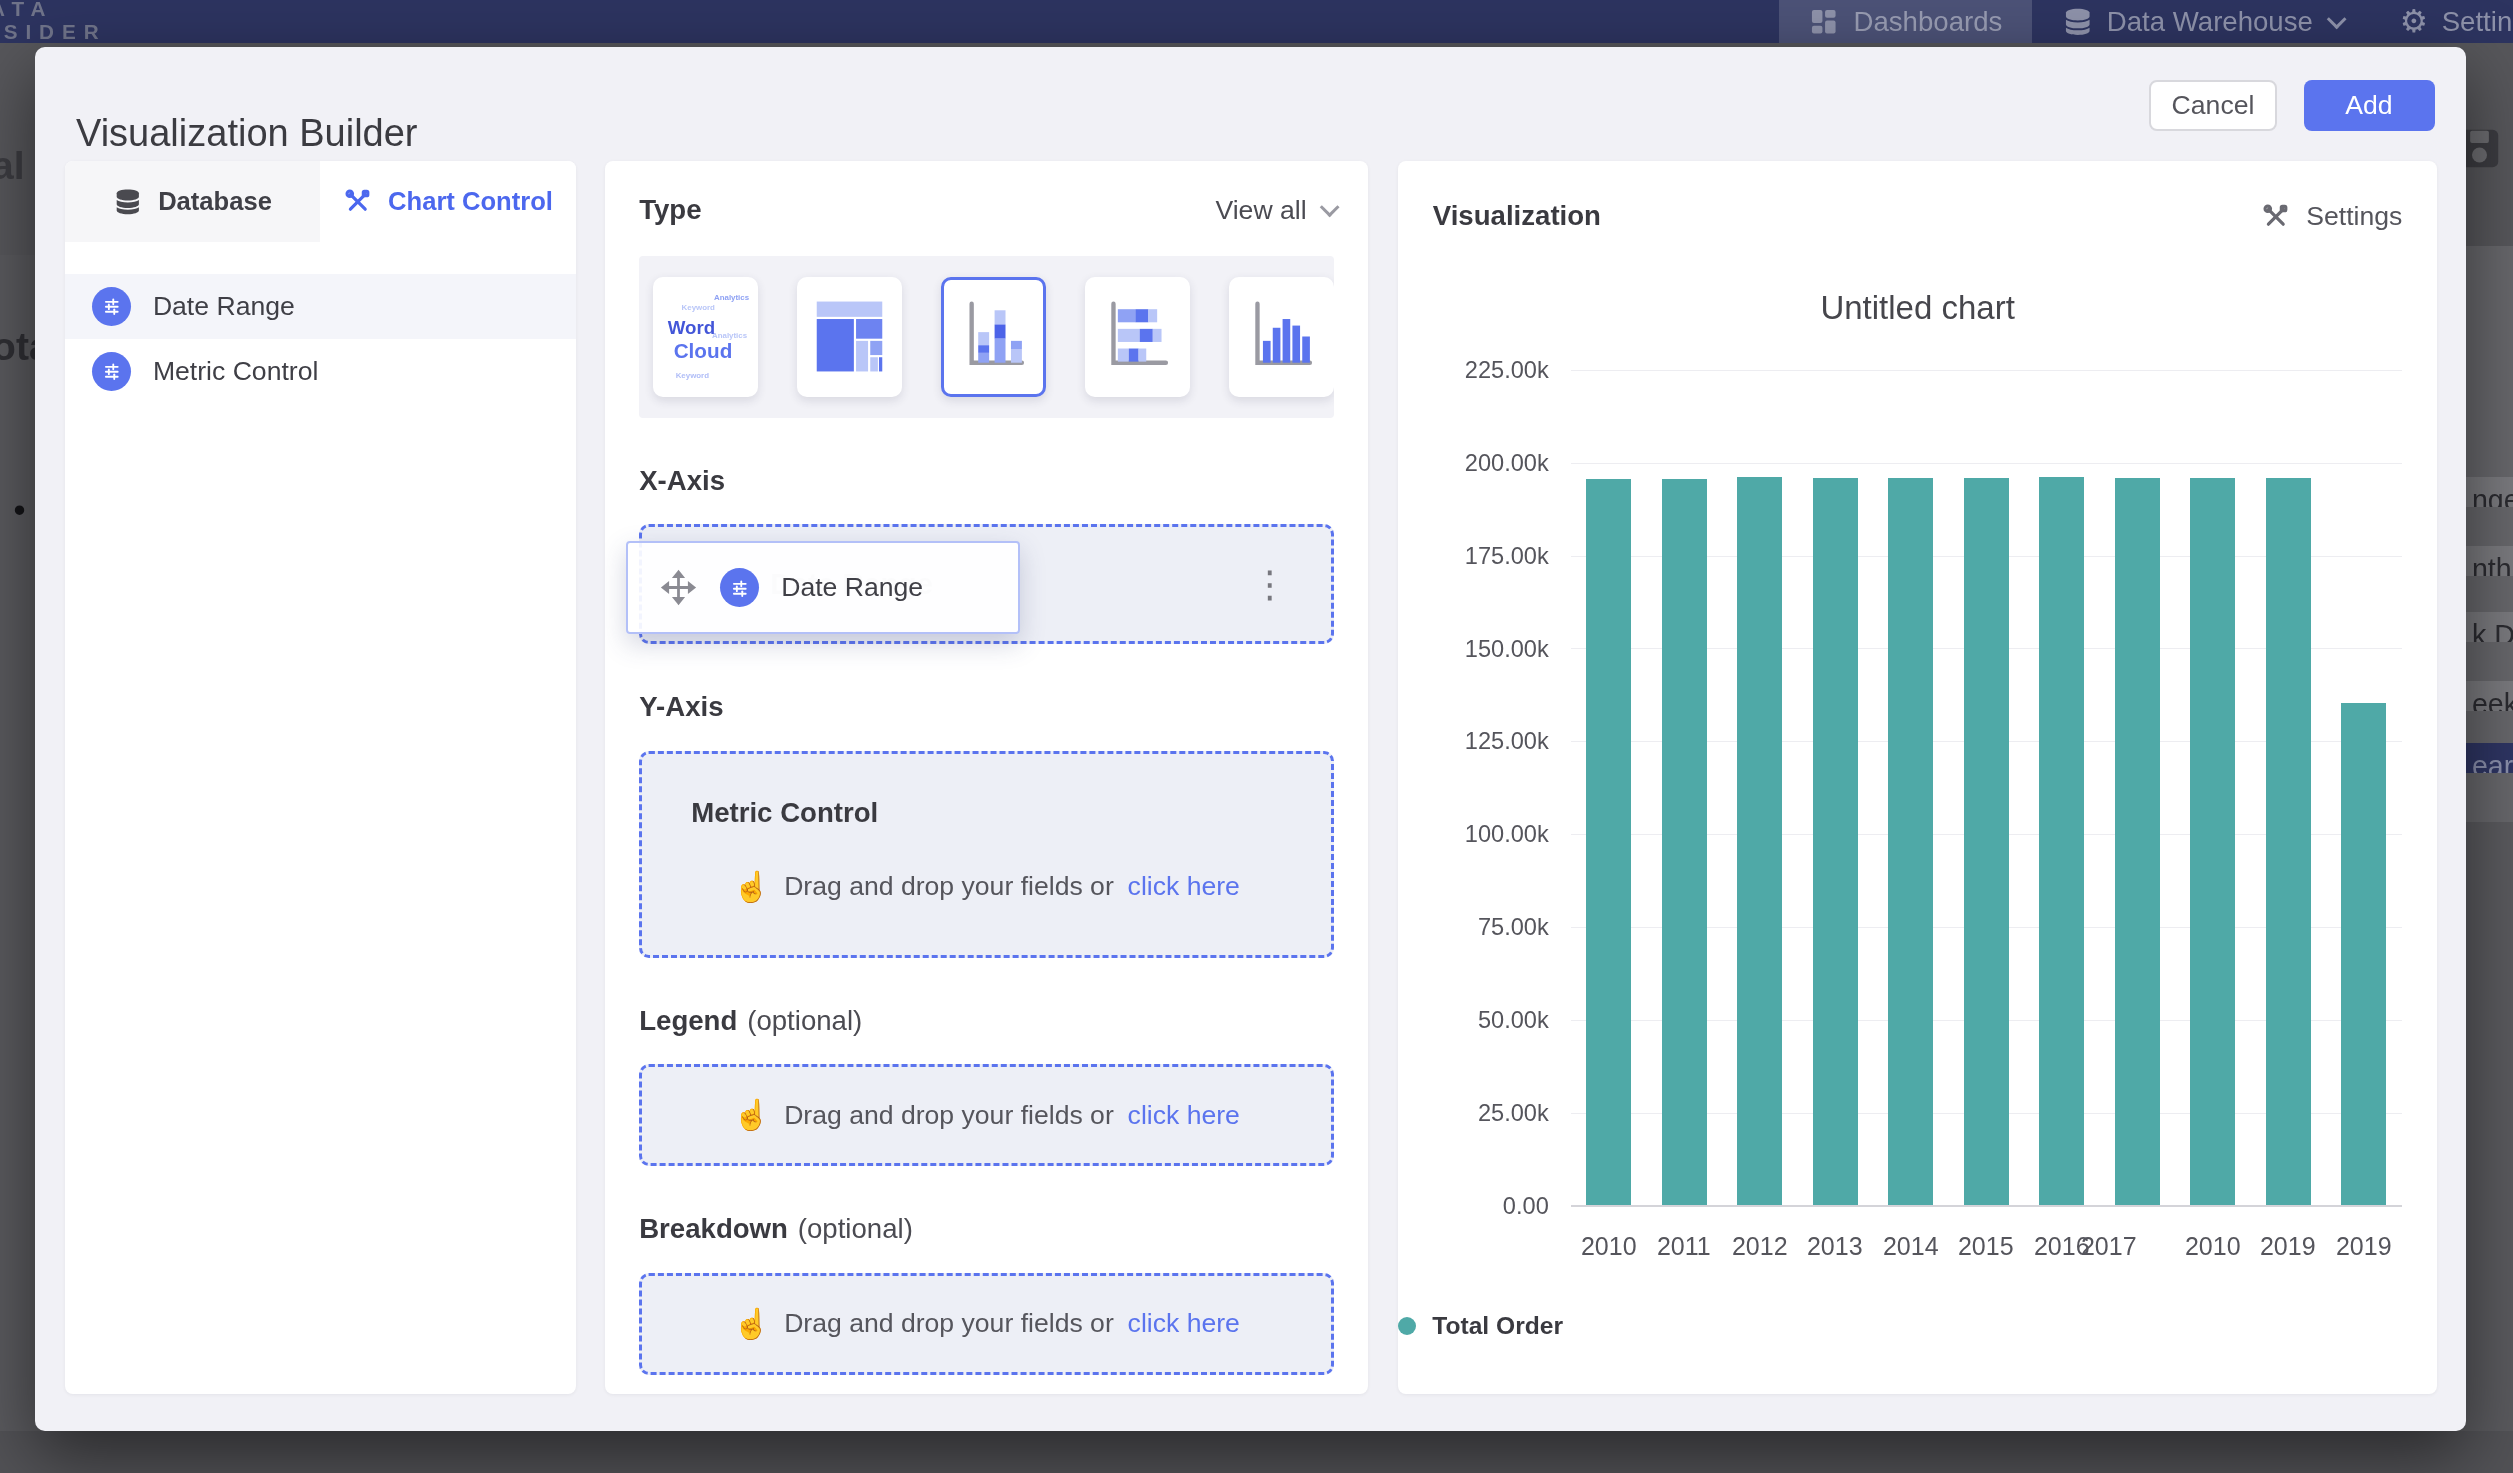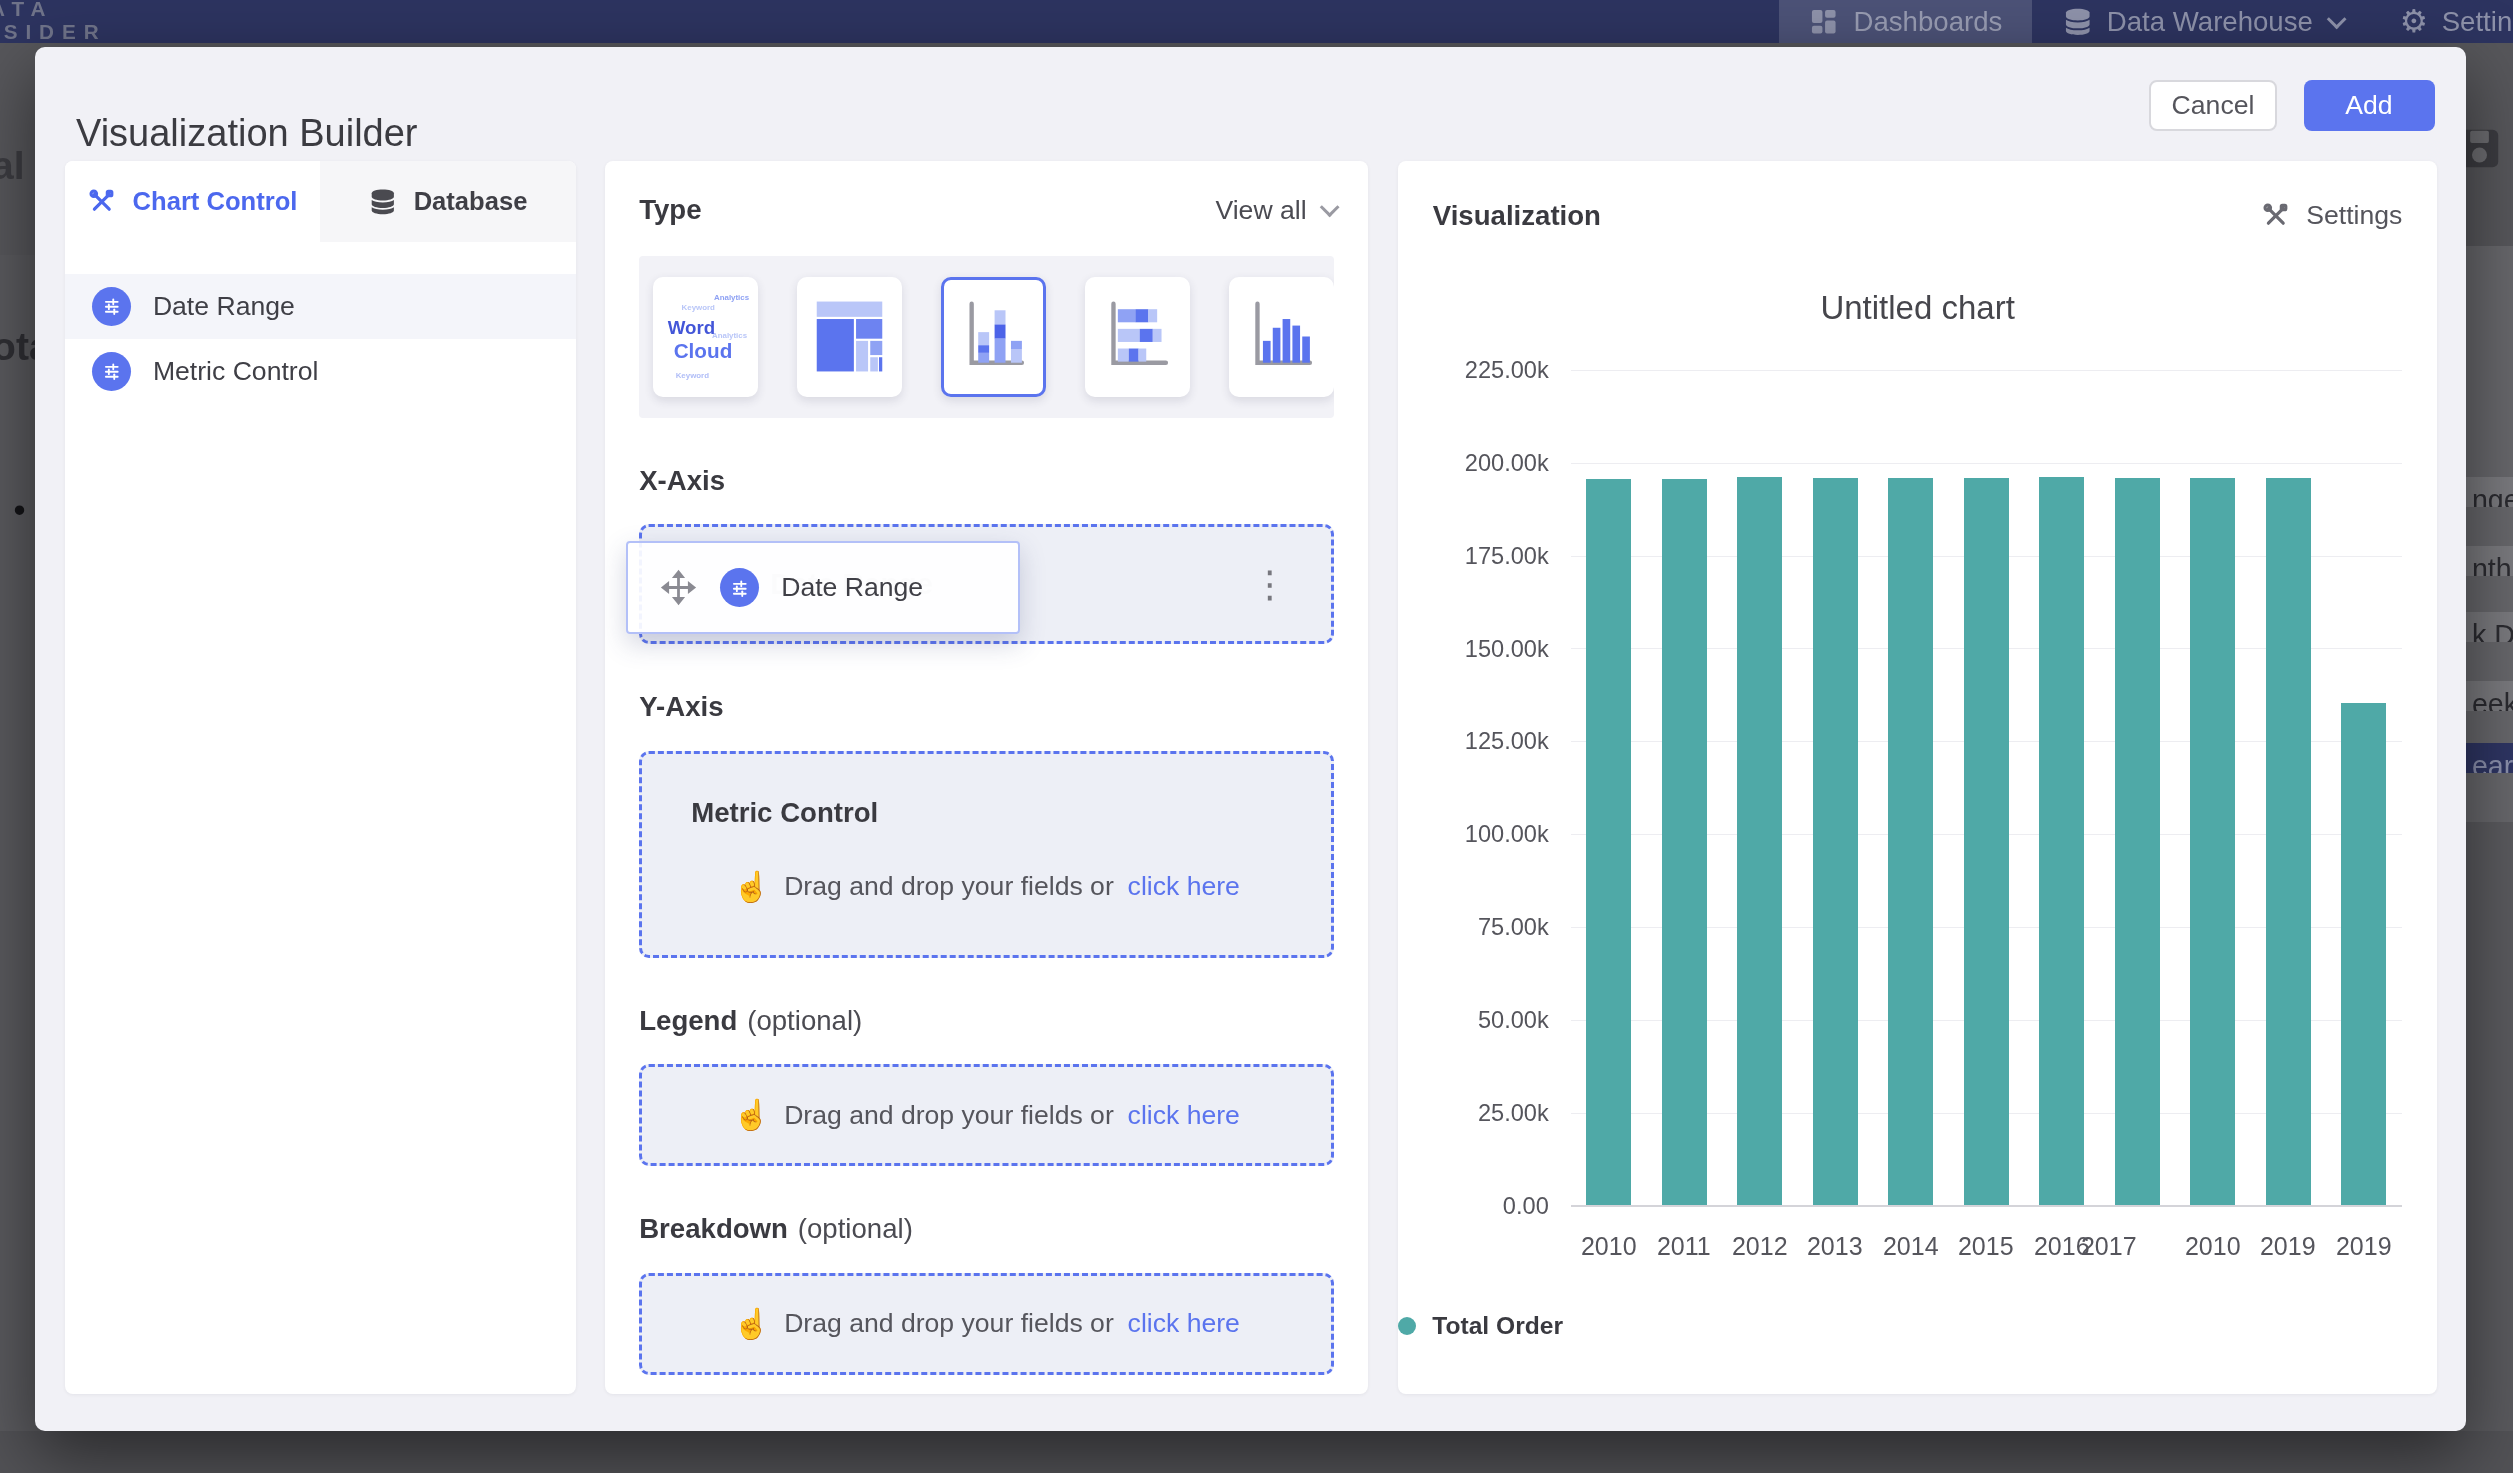--- a/index.html
+++ b/index.html
@@ -100,21 +100,21 @@
   .drag-card .slider-badge { margin-left:23.6px; }
   .drag-card .drag-label { margin-left:21.7px; font-size:26.6px; color:#3f3f46; }
   .mc-title { position:absolute; left:49px; top:43px; font-size:27.6px; font-weight:bold; color:#3a3a40; }
   .drop-hint { display:flex; align-items:center; justify-content:center; gap:13.8px; font-size:26.6px; color:#55555c; }
   .dz-y .drop-hint { position:absolute; left:0; right:0; bottom:51px; }
   .hint-link { color:#5b74ee; cursor:pointer; }
   .tap-ic { font-size:29.6px; color:#55555c; }
 
   
   .panel-right { flex:1; }
-  .viz-header { display:flex; justify-content:space-between; align-items:flex-start; margin:39px 35px 8px; }
+  .viz-header { display:flex; justify-content:space-between; align-items:flex-end; margin:39px 35px 8px; }
   .settings-btn { display:flex; align-items:center; gap:15.8px; font-size:26.6px; color:#55555c; cursor:pointer; }
   .chart-title { text-align:center; margin-top:57px; font-size:33px; color:#46464c; }
   .chart-wrap { position:relative; margin:43px 35px 0 35px; height:891px; }
   .y-labels { position:absolute; left:0; top:0; width:116px; bottom:54px; }
   .y-tick { position:absolute; right:0; font-size:23.6px; color:#55555c; white-space:nowrap; }
   .chart-plot { position:absolute; left:138px; right:0; top:0; bottom:54px; border-bottom:2px solid #d4d4d9; }
   .grid-line { position:absolute; left:0; right:0; height:1px; background:#ededf1; }
   .bar { position:absolute; bottom:0; background:#4fa9a7; }
   .x-labels { position:absolute; left:138px; right:0; bottom:0; height:39px; }
   .x-tick { position:absolute; top:9.9px; transform:translateX(-50%); font-size:25px; color:#55555c; }
@@ -183,40 +183,40 @@
 
 <div class="modal">
   <div class="modal-title">Visualization Builder</div>
   <button class="btn btn-cancel">Cancel</button>
   <button class="btn btn-add">Add</button>
 
   <div class="panels">
 
     <div class="panel panel-left">
       <div class="tabs">
+        <div class="tab tab-db">
+          <span>
+            <svg width="29.6" height="29.6" viewBox="0 0 24 24" fill="#4a4a50">
+              <path d="M12 2C7 2 3 3.3 3 5v3c0 1.7 4 3 9 3s9-1.3 9-3V5c0-1.7-4-3-9-3z"></path>
+              <path d="M3 10.5V14c0 1.7 4 3 9 3s9-1.3 9-3v-3.5c-1.6 1.2-5 2-9 2s-7.4-.8-9-2z"></path>
+              <path d="M3 16.5V19c0 1.7 4 3 9 3s9-1.3 9-3v-2.5c-1.6 1.2-5 2-9 2s-7.4-.8-9-2z"></path>
+            </svg>
+          </span>
+          <span>Database</span>
+        </div>
         <div class="tab tab-cc">
           <span>
             <svg width="29.6" height="29.6" viewBox="0 0 24 24" stroke="#4c68ee" stroke-width="2.6" stroke-linecap="round" fill="none">
               <path d="M6 18L18 6"></path>
                 <path d="M6 6l12 12"></path>
               <circle cx="5.5" cy="5.5" r="2.2"></circle>
                 <rect x="16.5" y="3.5" width="3.6" height="3.6" rx="0.8"></rect>
             </svg>
           </span>
           <span>Chart Control</span>
-        </div>
-        <div class="tab tab-db">
-          <span>
-            <svg width="29.6" height="29.6" viewBox="0 0 24 24" fill="#4a4a50">
-              <path d="M12 2C7 2 3 3.3 3 5v3c0 1.7 4 3 9 3s9-1.3 9-3V5c0-1.7-4-3-9-3z"></path>
-              <path d="M3 10.5V14c0 1.7 4 3 9 3s9-1.3 9-3v-3.5c-1.6 1.2-5 2-9 2s-7.4-.8-9-2z"></path>
-              <path d="M3 16.5V19c0 1.7 4 3 9 3s9-1.3 9-3v-2.5c-1.6 1.2-5 2-9 2s-7.4-.8-9-2z"></path>
-            </svg>
-          </span>
-          <span>Database</span>
         </div>
       </div>
       <div class="field-list">
         <div class="field-row sel">
           <span class="slider-badge">
             <svg width="23.6" height="23.6" viewBox="0 0 24 24" stroke="#fff" stroke-width="1.9" stroke-linecap="round">
               <line x1="6" y1="8" x2="18" y2="8"></line>
                 <line x1="13.5" y1="5.6" x2="13.5" y2="10.4"></line>
               <line x1="6" y1="13" x2="18" y2="13"></line>
                 <line x1="9" y1="10.6" x2="9" y2="15.4"></line>

